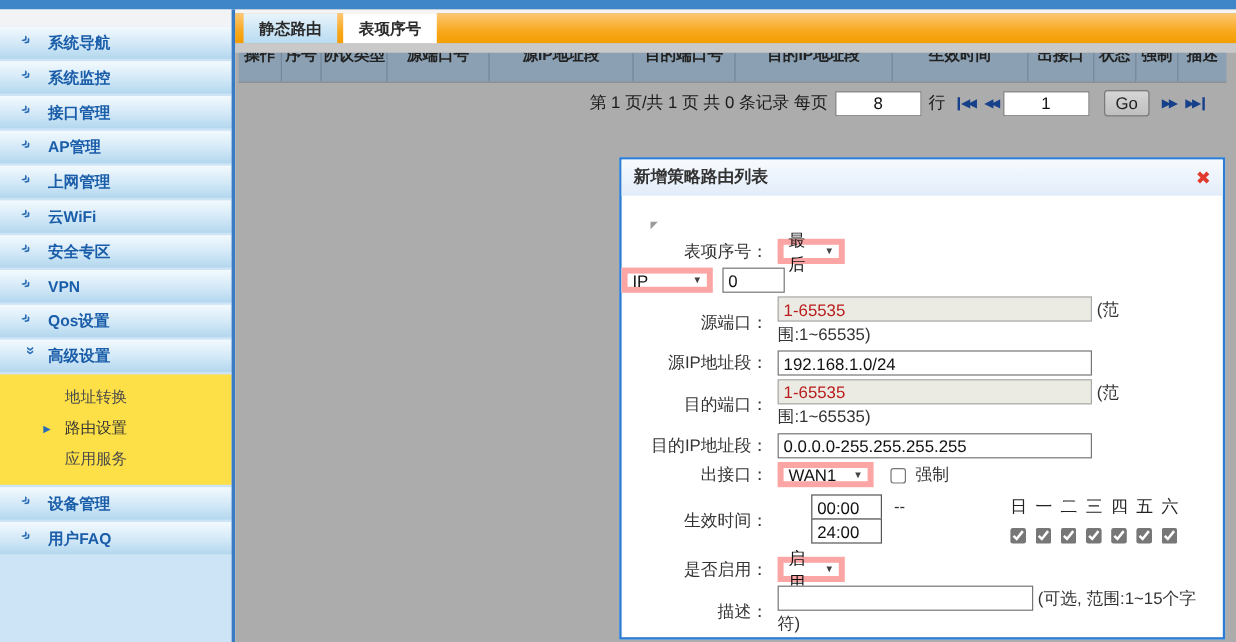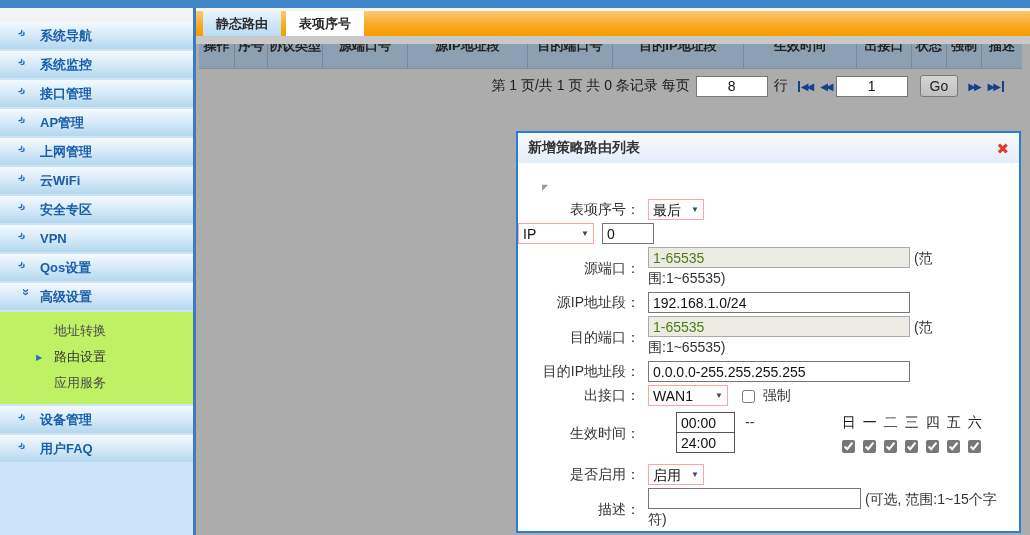--- a/index.html
+++ b/index.html
@@ -13,21 +13,21 @@
   
   .sidebar { position:absolute; left:0; top:8px; width:193px; height:527px; background:#cde4f6; }
   .sidebar-top-gap { height:14px; background:#f2f3f4; }
   .side-item { position:relative; height:27px; margin-bottom:2px; display:flex; align-items:center;
     background:linear-gradient(180deg,#f3fafe 0%,#d2e8f7 55%,#b3d7ee 100%);
     color:#1a5da9; font-size:13px; font-weight:bold; cursor:pointer; }
   .side-item .chev { display:inline-block; width:16px; margin-left:18px; color:#2a6db5;
     font-size:13px; font-weight:bold; transform:rotate(40deg); }
   .side-item.expanded .chev { transform:rotate(90deg); }
   .side-item .lbl { margin-left:6px; }
-  .submenu { background:#bef264; padding:6px 0 8px 0; margin-bottom:2px; }
+  .submenu { background:#fde047; padding:6px 0 8px 0; margin-bottom:2px; }
   .sub-item { height:26px; display:flex; align-items:center; font-size:13px; color:#4a4a4a; cursor:pointer; }
   .sub-item .sub-arrow { width:12px; margin-left:36px; font-size:8px; color:#2a6db5; visibility:hidden; }
   .sub-item.active .sub-arrow { visibility:visible; }
   .sub-item .lbl { margin-left:6px; }
   .sub-item.active .lbl { color:#333; }
 
   .v-divider { position:absolute; left:193px; top:8px; width:3px; height:527px; background:#3a7cc4; }
 
   
   .content { position:absolute; left:196px; top:8px; width:834px; height:527px; background:#acacac; }
@@ -72,23 +72,23 @@
   .stray-mark { position:absolute; left:24px; top:50px; width:6px; height:6px; color:#9a9a9a; font-size:8px; }
   .dialog-body { padding-top:36px; }
   .frow { display:flex; margin-bottom:3px; }
   .frow .flabel { width:130px; text-align:right; padding-right:8px; font-size:14px; color:#333;
     line-height:21px; flex-shrink:0; }
   .fctrl { font-size:14px; color:#333; line-height:20px; }
   .w-port { width:300px; }
   .w-desc { width:366px; }
   input[type=text] { height:21px; border:1px solid #767676; font-size:14px; color:#111;
     padding:0 4px; background:#fff; font-family:inherit; }
-  input[type=text]:disabled { background:#ebebe4; color:#4d7c0f; border-color:#a9a9a9; }
+  input[type=text]:disabled { background:#ebebe4; color:#b91c1c; border-color:#a9a9a9; }
   .sel { display:inline-flex; align-items:center; justify-content:space-between; height:21px;
-    border:1px solid #fca5a5; background:#fff; padding:0 4px; font-size:14px; color:#111; cursor:pointer; vertical-align:top; }
+    border:5px solid #fca5a5; background:#fff; padding:0 4px; font-size:14px; color:#111; cursor:pointer; vertical-align:top; }
   .sel .caret { font-size:8px; color:#444; margin-left:6px; }
   .inp-proto-num { width:52px; margin-left:4px; }
   .inp-wide { width:262px; }
   .inp-desc { width:213px; }
   .hint { font-size:14px; color:#333; }
   .time-ctrl { display:flex; }
   .time-col input { display:block; width:59px; border-color:#555;margin-left:28px; }
   .time-col input + input { margin-top:-1px; }
   .dashes { margin-left:10px; line-height:21px; color:#333; }
   .days { display:flex; margin-left:84px; }

